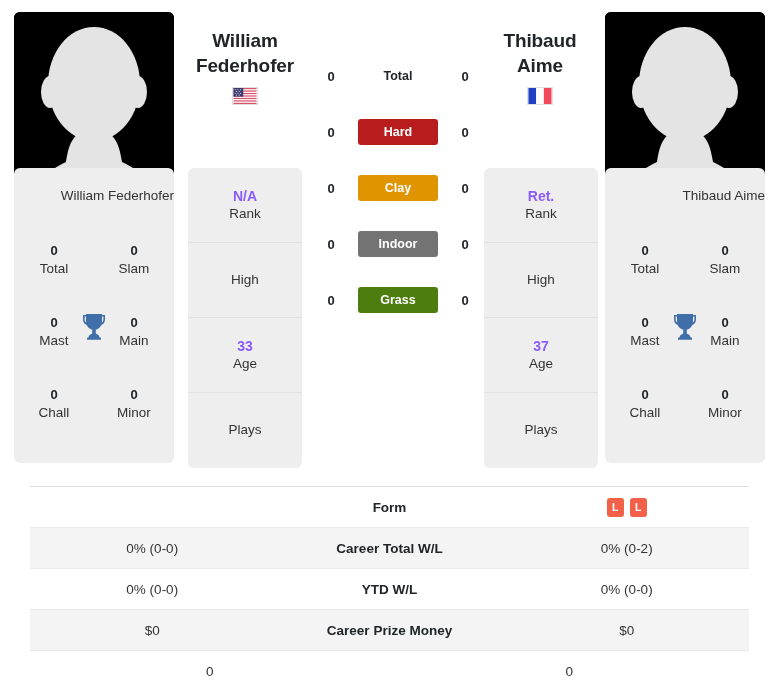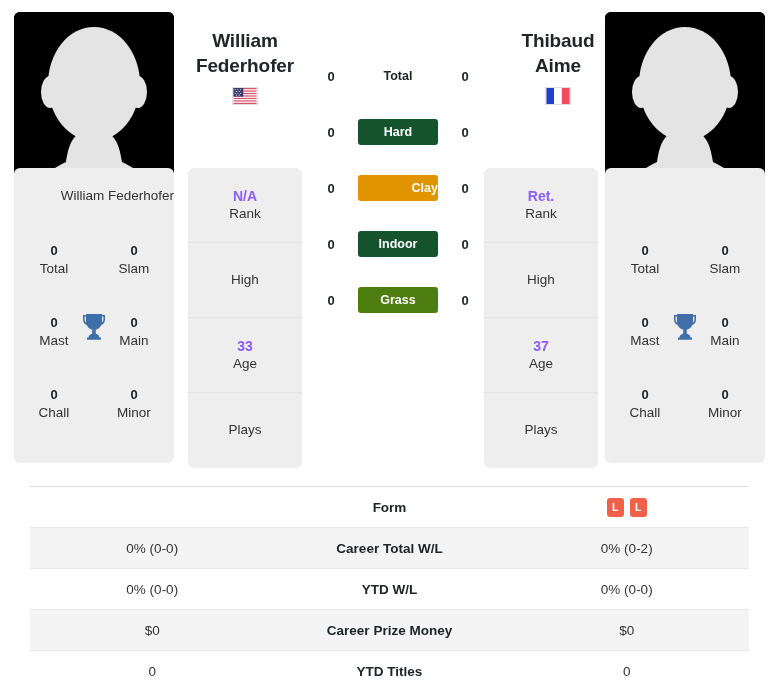--- a/index.html
+++ b/index.html
@@ -35,21 +35,21 @@
   .photo svg { display: block; width: 100%; height: 100%; }
 
   
   .nameblock {
     position: absolute;
     top: 28px;
     width: 170px;
     text-align: center;
   }
   .nameblock.left  { left: 160px; }
-  .nameblock.right { left: 473px; }
+  .nameblock.right { left: 455px; }
   .pname {
     font-size: 19px;
     font-weight: bold;
     line-height: 1.32;
     color: #212529;
     letter-spacing: -0.1px;
   }
   .flagwrap {
     margin-top: 9px;
     display: flex;
@@ -306,31 +306,31 @@
   </div>
 
   <div class="surfaces">
     <div class="srow">
       <div class="sval">0</div>
       <div class="slabel plain">Total</div>
       <div class="sval">0</div>
     </div>
     <div class="srow">
       <div class="sval">0</div>
-      <div class="slabel badge" id="sf1" style="background: #14532d; color: rgb(255, 255, 255);">Hard</div>
+      <div class="slabel badge" id="sf1" style="background: #b91c1c; color: rgb(255, 255, 255);">Hard</div>
       <div class="sval">0</div>
     </div>
     <div class="srow">
       <div class="sval">0</div>
-      <div class="slabel badge" id="sf2" style="background: rgb(224, 148, 0); color: rgb(255, 255, 255); text-align: right;">Clay</div>
+      <div class="slabel badge" id="sf2" style="background: rgb(224, 148, 0); color: rgb(255, 255, 255);">Clay</div>
       <div class="sval">0</div>
     </div>
     <div class="srow">
       <div class="sval">0</div>
-      <div class="slabel badge" id="sf3" style="background: #14532d; color: rgb(255, 255, 255);">Indoor</div>
+      <div class="slabel badge" id="sf3" style="background: #737373; color: rgb(255, 255, 255);">Indoor</div>
       <div class="sval">0</div>
     </div>
     <div class="srow">
       <div class="sval">0</div>
       <div class="slabel badge" id="sf4" style="background: #4d7c0f; color: rgb(255, 255, 255);">Grass</div>
       <div class="sval">0</div>
     </div>
   </div>
 
   <div class="infocard left">
@@ -407,20 +407,21 @@
           <path d="M21 3 H24 V7.5 C24 10.8 21.9 12.8 19.6 13.2 L19.6 11.2 C21 10.8 22.4 9.4 22.4 7.5 V4.6 H21 Z" fill="#3f6ea8"></path>
           <rect x="11.2" y="17.5" width="3.6" height="4.5" fill="#3f6ea8"></rect>
           <path d="M7.5 26 C7.5 23.2 9.8 21.6 13 21.6 C16.2 21.6 18.5 23.2 18.5 26 Z" fill="#3f6ea8"></path>
           <rect x="6" y="25.4" width="14" height="2.4" rx="0.6" fill="#3f6ea8"></rect>
         </svg>
       </div>
     </div>
   </div>
 
   <div class="statcard right">
+    <div class="sc-name">Thibaud Aime</div>
     <div class="sc-grid">
       <div class="sc-row">
         <div class="sc-item">
           <div class="n">0</div>
           <div class="t">Total</div>
         </div>
         <div class="sc-item">
           <div class="n">0</div>
           <div class="t">Slam</div>
         </div>
@@ -487,17 +488,16 @@
   </div>
 
   <div class="trow alt">
     <div class="tleft">$0</div>
     <div class="tmid">Career Prize Money</div>
     <div class="tright">$0</div>
   </div>
 
   <div class="trow">
     <div class="tleft">0</div>
-    <div class="tmid">YTD Titles</div>
     <div class="tright">0</div>
   </div>
 
 </div>
 
 </body></html>

